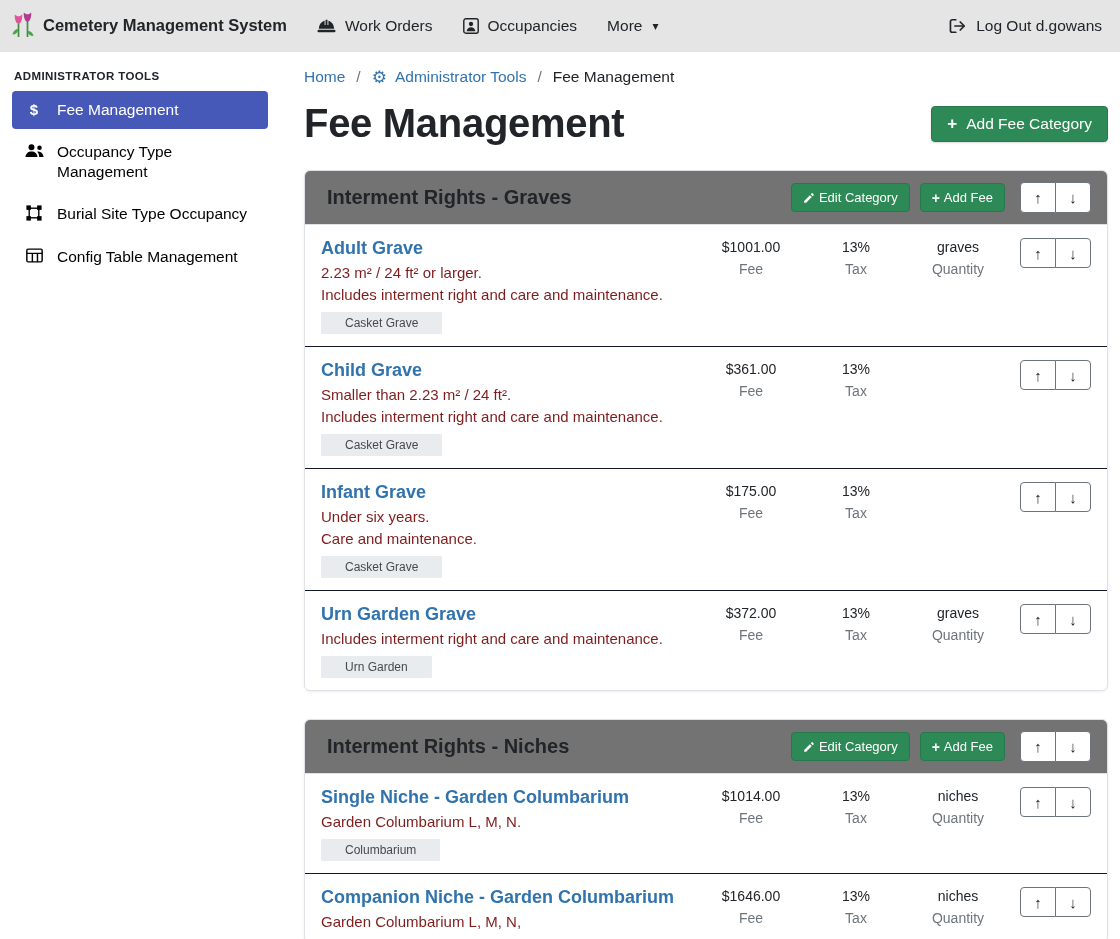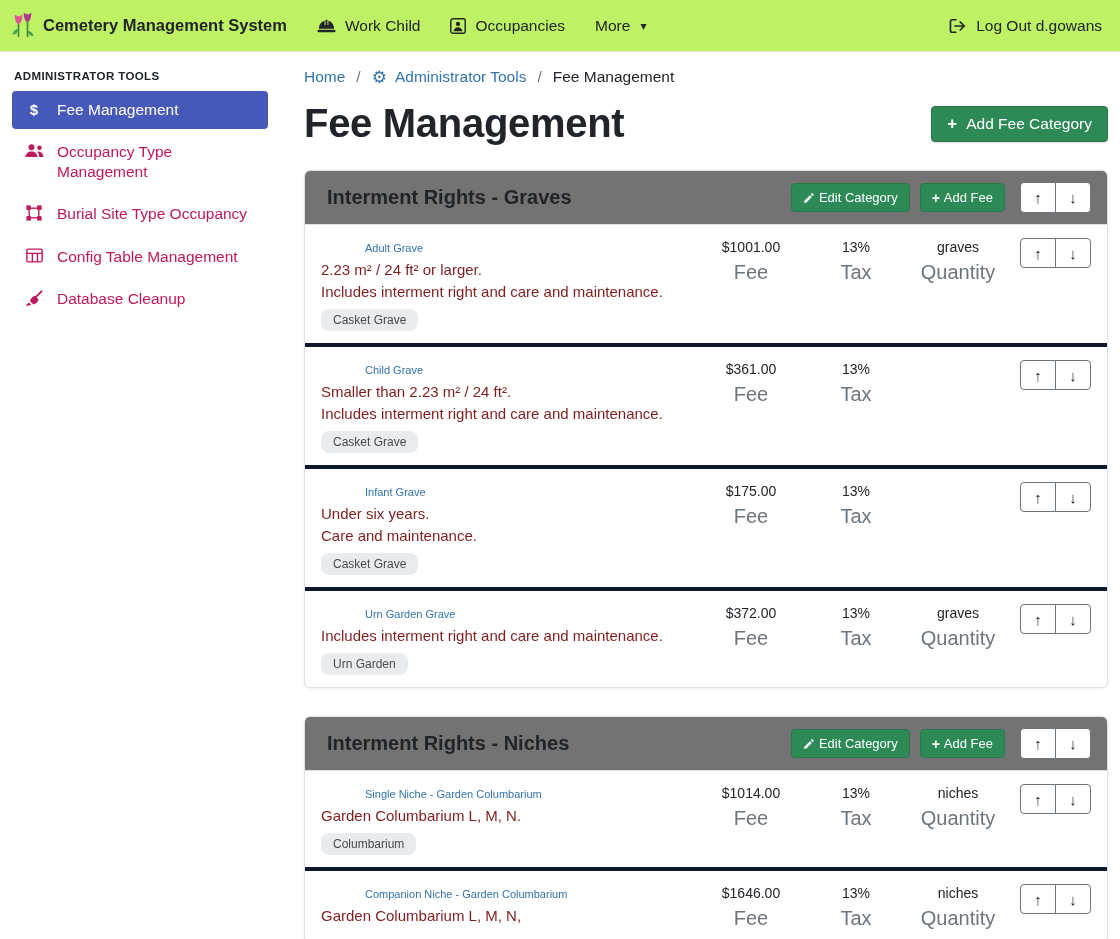--- a/index.html
+++ b/index.html
@@ -1,33 +1,33 @@
 <!DOCTYPE html>
 <html><head>
 <meta charset="utf-8">
 <style>
   * { margin:0; padding:0; box-sizing:border-box; }
   html,body { width:1120px; height:939px; overflow:hidden; }
   body { font-family:"Liberation Sans","DejaVu Sans",sans-serif; background:#fff; color:#212529; }
   .app { width:1120px; height:939px; overflow:hidden; background:#fff; }
 
   
-  .navbar { height:52px; display:flex; align-items:center; background:#bef264; border-bottom:1px solid #e0e3e6; padding:0 18px 0 12px; }
+  .navbar { height:52px; display:flex; align-items:center; background:#e5e5e5; border-bottom:1px solid #e0e3e6; padding:0 18px 0 12px; }
   .brand { display:flex; align-items:center; gap:9px; font-size:16.5px; font-weight:700; color:#212529; margin-right:30px; cursor:pointer; text-decoration:none; }
   .nav-items { display:flex; align-items:center; gap:30px; }
   .nav-item { display:flex; align-items:center; gap:9px; font-size:15.5px; color:#212529; cursor:pointer; text-decoration:none; }
   .nav-item .nico { display:flex; align-items:center; color:#212529; }
   .chev { font-size:12px; margin-left:1px; color:#212529; }
   .nav-spacer { flex:1; }
 
   
   .layout { display:flex; height:887px; }
   .sidebar { width:280px; flex-shrink:0; padding-top:8px; background:#fff; }
   .side-head { padding:10px 14px 7px; font-size:11.5px; font-weight:700; letter-spacing:.4px; text-transform:uppercase; color:#212529; }
-  .side-item { display:flex; align-items:flex-start; gap:13px; margin:2px 12px 4px; padding:9px 12px; border-radius:4px; font-size:15.5px; line-height:1.3; color:#be185d; cursor:pointer; }
+  .side-item { display:flex; align-items:flex-start; gap:13px; margin:2px 12px 4px; padding:9px 12px; border-radius:4px; font-size:15.5px; line-height:1.3; color:#000000; cursor:pointer; }
   .side-item .ico { width:20px; flex-shrink:0; display:flex; justify-content:center; align-items:center; margin-top:1px; color:inherit; }
   .side-item.active { background:#4659b8; color:#fff; }
   .dollar-glyph { font-weight:700; font-size:15px; line-height:1.2; }
 
   
   .main { flex:1; padding:16px 12px 0 24px; overflow:hidden; }
   .breadcrumb { display:flex; align-items:center; gap:11px; font-size:15.5px; }
   .breadcrumb a { color:#3173ad; text-decoration:none; cursor:pointer; display:flex; align-items:center; gap:8px; }
   .bc-sep { color:#6c757d; }
   .gear-glyph { color:#3173ad; font-size:17px; line-height:1; }
@@ -48,33 +48,33 @@
   .card { border:1px solid #dee2e6; border-radius:6px; box-shadow:0 1px 3px rgba(0,0,0,.07); margin-bottom:28px; overflow:hidden; background:#fff; }
   .card-head { display:flex; align-items:center; gap:10px; background:#737373; padding:11px 16px; border-bottom:1px solid #dee2e6; }
   .card-title { flex:1; font-size:20px; font-weight:600; color:#212529; padding-left:6px; }
 
   .arrow-group { display:inline-flex; margin-left:5px; }
   .arrow-btn { width:36px; height:31px; background:#fff; border:1px solid #6c757d; color:#212529; font-size:15px; font-weight:700; cursor:pointer; display:flex; align-items:center; justify-content:center; padding:0; font-family:inherit; }
   .arrow-btn.first { border-radius:4px 0 0 4px; }
   .arrow-btn.last { border-radius:0 4px 4px 0; margin-left:-1px; }
 
   .fee-row { display:flex; align-items:flex-start; padding:13px 16px 12px; }
-  .fee-row + .fee-row { border-top:4px solid #0f172a; }
+  .fee-row + .fee-row { border-top:1px solid #0f172a; }
   .fee-info { flex:1; padding-right:6px; }
-  .fee-name { font-size:11px; font-weight:400; color:#3173ad; text-decoration:none; cursor:pointer; display:inline-block;margin-left:44px; }
+  .fee-name { font-size:18px; font-weight:700; color:#3173ad; text-decoration:none; cursor:pointer; display:inline-block; }
   .fee-desc { font-size:15px; color:#7f1d1d; margin-top:5px; }
   .fee-desc:empty { display:none; }
   .badge-line { margin-top:9px; }
-  .badge { display:inline-block; background:#e9ecef; color:#45494e; font-size:12px; padding:4px 12px; border-radius:8px; }
+  .badge { display:inline-block; background:#e9ecef; color:#45494e; font-size:12px; padding:4px 24px; border-radius:1px; }
   .stat { text-align:center; padding-top:1px; }
   .col-fee { width:120px; }
   .col-tax { width:90px; }
   .col-qty { width:114px; }
   .stat .val { font-size:14px; color:#212529; }
-  .stat .lbl { font-size:20px; color:#6c757d; margin-top:6px; }
+  .stat .lbl { font-size:14px; color:#6c757d; margin-top:6px; }
   .stat .val:empty { display:none; }
   .stat .val:empty + .lbl { display:none; }
   .row-arrows { width:76px; display:flex; justify-content:flex-end; }
   .row-arrows .arrow-btn { height:30px; }
 </style>
 </head>
 <body>
 
 <div class="app">
 
@@ -94,21 +94,21 @@
     </a>
 
     <div class="nav-items">
       <a class="nav-item">
         <span class="nico">
           <svg width="19" height="16" viewBox="0 0 20 16" fill="currentColor">
             <path d="M2 11 C2 6.5 5 3.2 8 2.6 L8 7 L9 7 L9 1.5 Q10 1.2 11 1.5 L11 7 L12 7 L12 2.6 C15 3.2 18 6.5 18 11 Z"></path>
             <rect x="0.5" y="12" width="19" height="2.6" rx="1.3"></rect>
           </svg>
         </span>
-        <span>Work Child</span>
+        <span>Work Orders</span>
       </a>
       <a class="nav-item">
         <span class="nico">
           <svg width="16" height="16" viewBox="0 0 20 20" fill="none">
             <rect x="1" y="1" width="18" height="18" rx="2.5" stroke="currentColor" stroke-width="1.8"></rect>
             <circle cx="10" cy="7.5" r="2.7" fill="currentColor"></circle>
             <path d="M4.5 16.5 c0.6 -3 2.8 -4.8 5.5 -4.8 s4.9 1.8 5.5 4.8 Z" fill="currentColor"></path>
           </svg>
         </span>
         <span>Occupancies</span>
@@ -171,30 +171,20 @@
       <div class="side-item">
         <span class="ico">
           <svg width="17" height="15" viewBox="0 0 20 17" fill="none" stroke="currentColor" stroke-width="1.7">
             <rect x="1" y="1" width="18" height="15" rx="1.5"></rect>
             <path d="M1 6 H19 M7.5 6 V16 M13.5 6 V16"></path>
           </svg>
         </span>
         <span>Config Table Management</span>
       </div>
 
-      <div class="side-item">
-        <span class="ico">
-          <svg width="18" height="16" viewBox="0 0 20 18">
-            <path d="M18.5 1.5 L12 8" stroke="currentColor" stroke-width="2.2" stroke-linecap="round" fill="none"></path>
-            <path d="M11 6.5 c-2.8 1 -4.8 3 -5.6 5.9 l3.9 3.9 c2.9 -0.8 4.9 -2.8 5.9 -5.6 Z" fill="currentColor"></path>
-            <path d="M4.2 14 L0.8 17.4 c2 0.4 4.2 0.3 6.1 -0.7 Z" fill="currentColor"></path>
-          </svg>
-        </span>
-        <span>Database Cleanup</span>
-      </div>
     </aside>
 
     <main class="main">
 
       <div class="breadcrumb">
         <a>Home</a>
         <span class="bc-sep">/</span>
         <a>
           <span class="gear-glyph">⚙</span>
           <span>Administrator Tools</span>

